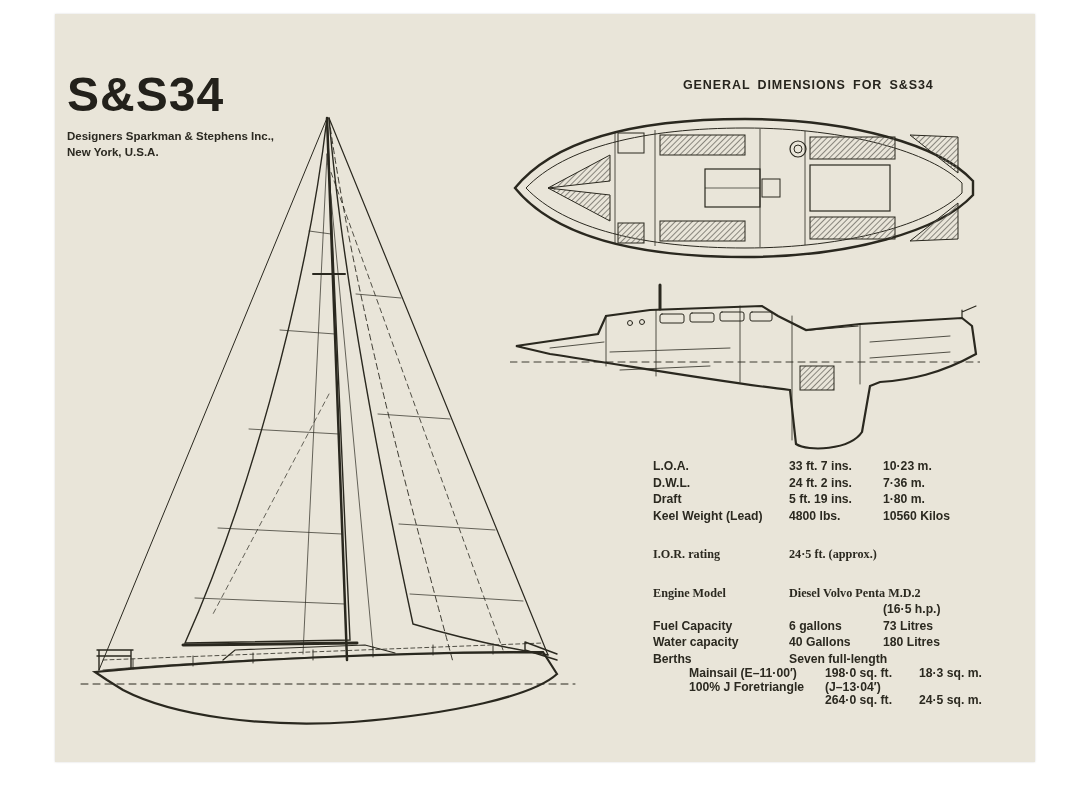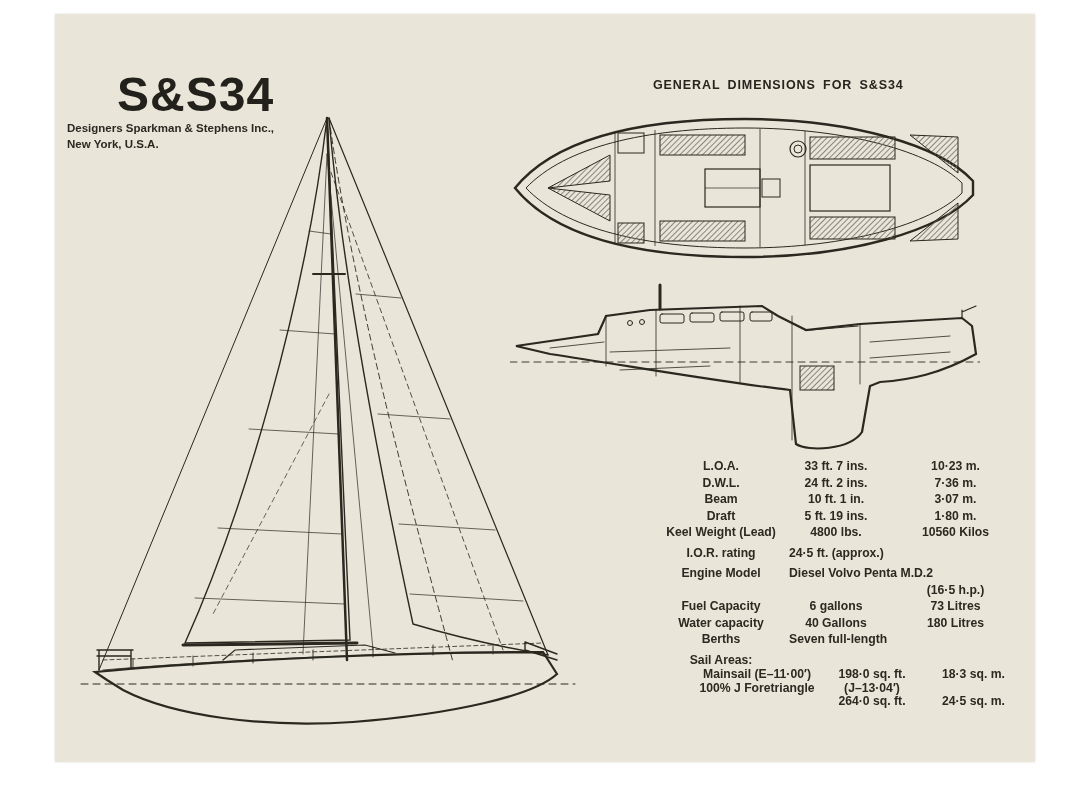--- a/index.html
+++ b/index.html
@@ -4,39 +4,39 @@
 <style>
   html,body{margin:0;padding:0;background:#ffffff;}
   body{width:1080px;height:804px;position:relative;overflow:hidden;
        font-family:"Liberation Sans", sans-serif;}
   .sheet{position:absolute;left:55px;top:14px;width:980px;height:748px;
          background:#e9e5d9;box-shadow:0 0 2px rgba(0,0,0,.15);}
 
   
   .title-block{position:absolute;left:12px;top:58px;}
   .brand{font-size:48px;font-weight:bold;letter-spacing:1px;line-height:46px;
-         color:#23211b;margin:0;text-align:right;}
-  .designer{font-size:11.5px;font-weight:bold;line-height:14px;color:#2b2921;margin-top:3px;}
-
-  
-  .dim-heading{position:absolute;left:598px;top:64px;font-size:12.5px;font-weight:bold;
+         color:#23211b;margin:0;}
+  .designer{font-size:11.5px;font-weight:bold;line-height:14px;color:#2b2921;margin-top:11px;}
+
+  
+  .dim-heading{position:absolute;left:628px;top:64px;font-size:12.5px;font-weight:bold;
                letter-spacing:.9px;word-spacing:3px;color:#26241d;}
 
   
   .sailplan{position:absolute;left:18px;top:80px;}
   .deckplan{position:absolute;left:455px;top:95px;}
   .profile{position:absolute;left:455px;top:268px;}
   svg{display:block;}
 
   
   .specs{position:absolute;left:598px;top:444px;width:375px;font-size:12.2px;
-         font-weight:bold;color:#2b2920;text-align:center;}
+         font-weight:bold;color:#2b2920;}
   .srow{display:grid;grid-template-columns:136px 94px 1fr;line-height:16.5px;}
   .srow span{white-space:nowrap;}
-  .gap{margin-top:4px;}
+  .gap{margin-top:22px;font-family:Liberation Serif, serif;}
   .tight{line-height:13.5px;margin-left:36px;}
 </style>
 </head>
 <body>
 
 <div class="sheet">
 
   <div class="title-block">
     <div class="brand">S&amp;S34</div>
     <div class="designer">Designers Sparkman &amp; Stephens Inc.,</div>
@@ -176,25 +176,20 @@
         <span>L.O.A.</span>
         <span>33 ft. 7 ins.</span>
         <span>10·23 m.</span>
       </div>
     <div class="srow">
         <span>D.W.L.</span>
         <span>24 ft. 2 ins.</span>
         <span>7·36 m.</span>
       </div>
     <div class="srow">
-        <span>Beam</span>
-        <span>10 ft. 1 in.</span>
-        <span>3·07 m.</span>
-      </div>
-    <div class="srow">
         <span>Draft</span>
         <span>5 ft. 19 ins.</span>
         <span>1·80 m.</span>
       </div>
     <div class="srow">
         <span>Keel Weight (Lead)</span>
         <span>4800 lbs.</span>
         <span>10560 Kilos</span>
       </div>
     <div class="srow gap">
@@ -218,25 +213,20 @@
         <span>73 Litres</span>
       </div>
     <div class="srow">
         <span>Water capacity</span>
         <span>40 Gallons</span>
         <span>180 Litres</span>
       </div>
     <div class="srow">
         <span>Berths</span>
         <span>Seven full-length</span>
-        <span></span>
-      </div>
-    <div class="srow gap">
-        <span>Sail Areas:</span>
-        <span></span>
         <span></span>
       </div>
     <div class="srow tight">
         <span>Mainsail (E–11·00′)</span>
         <span>198·0 sq. ft.</span>
         <span>18·3 sq. m.</span>
       </div>
     <div class="srow tight">
         <span>100% J Foretriangle</span>
         <span>(J–13·04′)</span>

